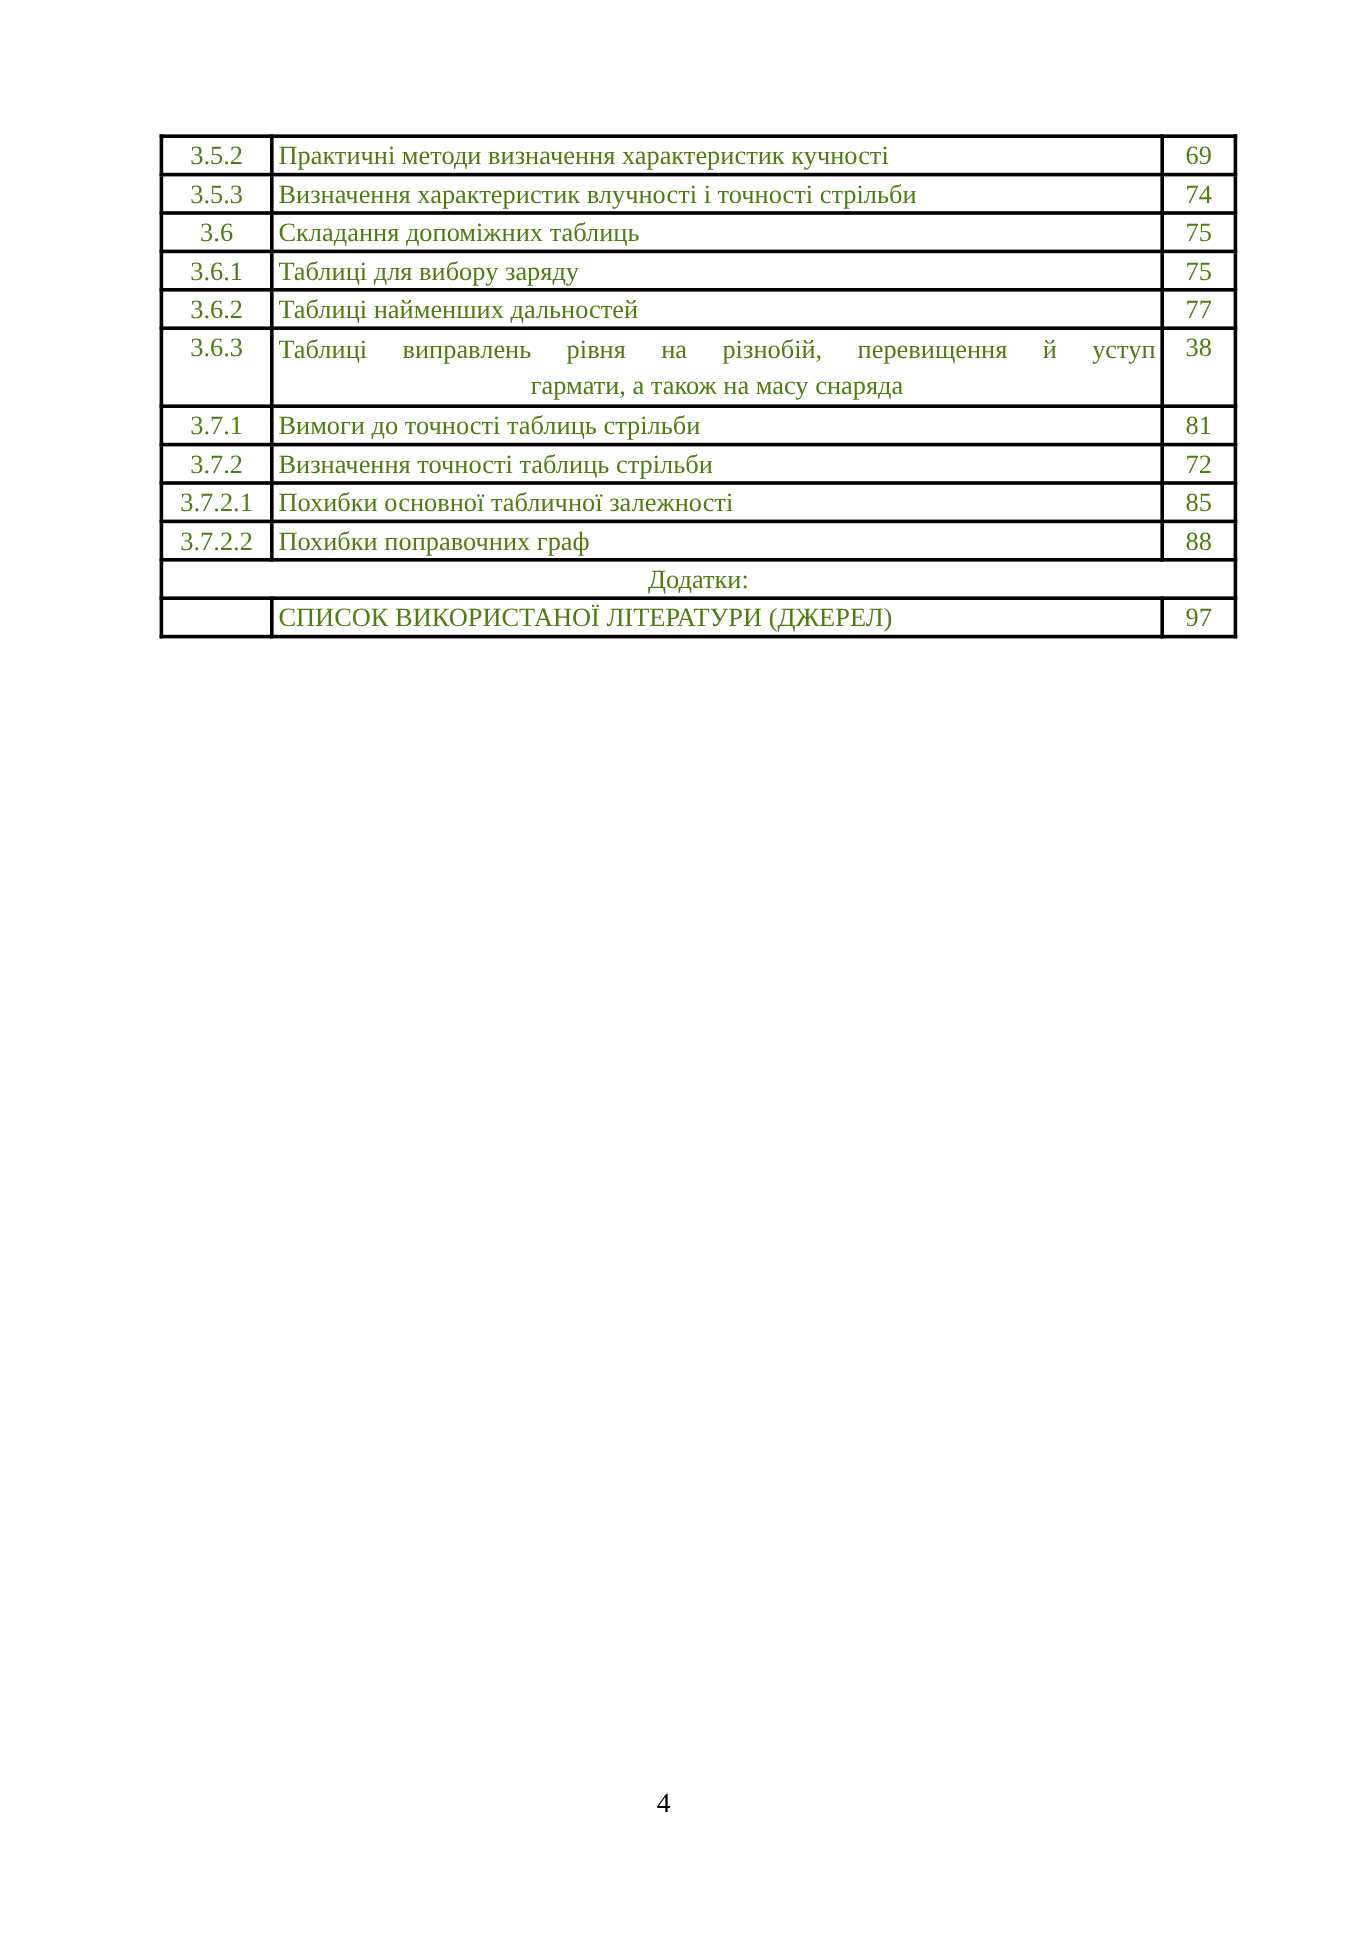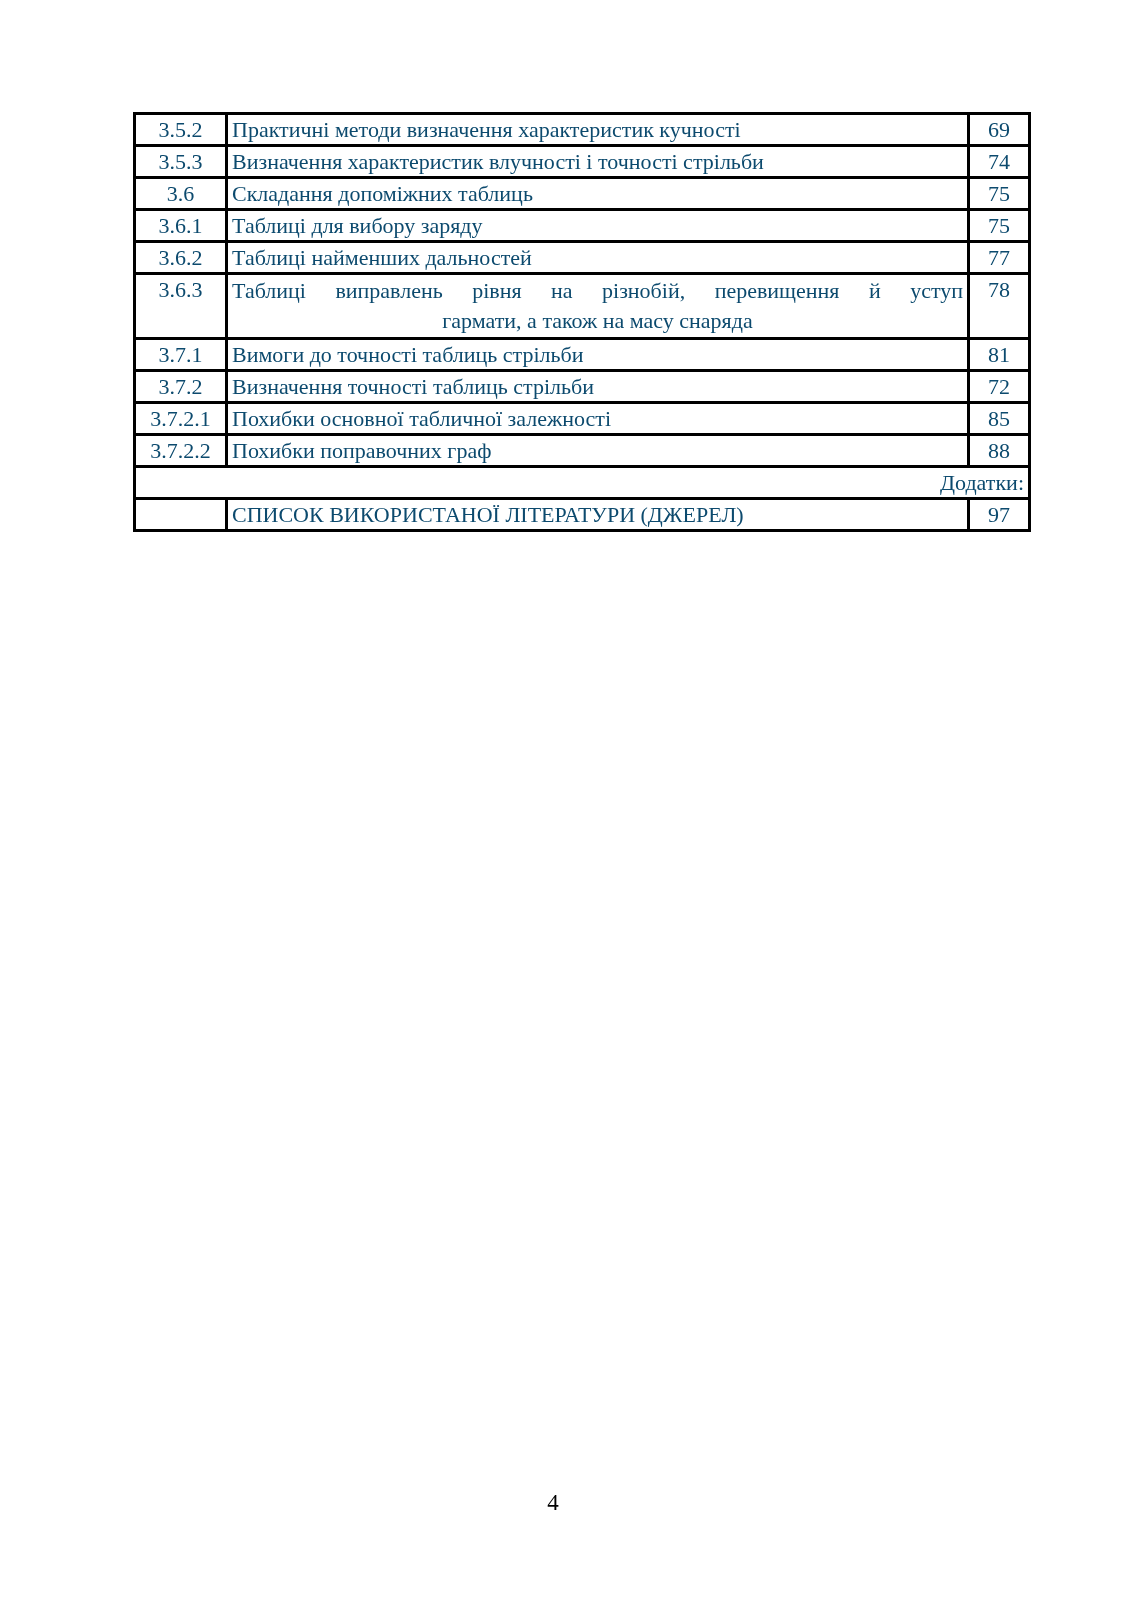--- a/index.html
+++ b/index.html
@@ -17,21 +17,21 @@
   }
   table.toc {
     position: absolute;
     left: 133px;
     top: 112px;
     width: 895px;
     border-collapse: collapse;
     table-layout: fixed;
     font-family: "Liberation Serif", "DejaVu Serif", serif;
     font-size: 22px;
-    color: #0c4a6e;
+    color: #4d7c0f;
   }
   table.toc col.c-num  { width: 92px; }
   table.toc col.c-title{ width: 742px; }
   table.toc col.c-page { width: 61px; }
   table.toc td {
     border: 3px solid #000000;
     height: 27px;
     line-height: 27px;
     padding: 1px 4px;
     vertical-align: middle;
@@ -58,21 +58,21 @@
   tr.multiline td.title .line1 {
     text-align: justify;
     text-align-last: justify;
     line-height: 30px;
   }
   tr.multiline td.title .line2 {
     text-align: center;
     line-height: 30px;
   }
   td.span-cell {
-    text-align: right;
+    text-align: center;
     padding-left: 6px;
   }
   .footer-pagenum {
     position: absolute;
     left: 0;
     top: 1490px;
     width: 1106px;
     text-align: center;
     font-size: 23px;
     color: #000000;
@@ -114,21 +114,21 @@
           <td class="num">3.6.2</td>
           <td class="title">Таблиці найменших дальностей</td>
           <td class="pagecol">77</td>
         </tr>
         <tr class="multiline">
           <td class="num">3.6.3</td>
           <td class="title">
             <div class="line1">Таблиці виправлень рівня на різнобій, перевищення й уступ</div>
             <div class="line2">гармати, а також на масу снаряда</div>
           </td>
-          <td class="pagecol">78</td>
+          <td class="pagecol">38</td>
         </tr>
         <tr>
           <td class="num">3.7.1</td>
           <td class="title">Вимоги до точності таблиць стрільби</td>
           <td class="pagecol">81</td>
         </tr>
         <tr>
           <td class="num">3.7.2</td>
           <td class="title">Визначення точності таблиць стрільби</td>
           <td class="pagecol">72</td>

